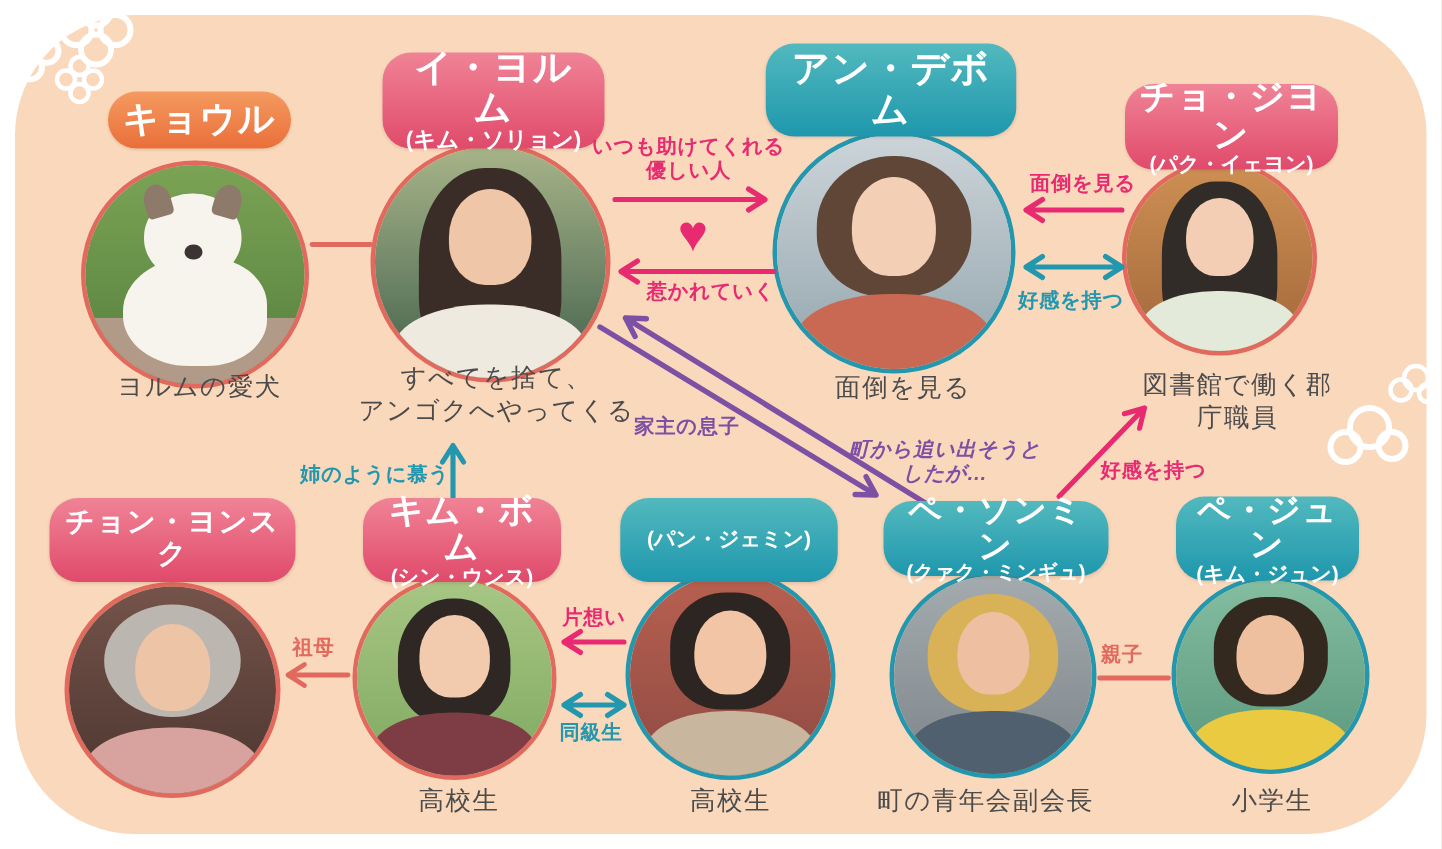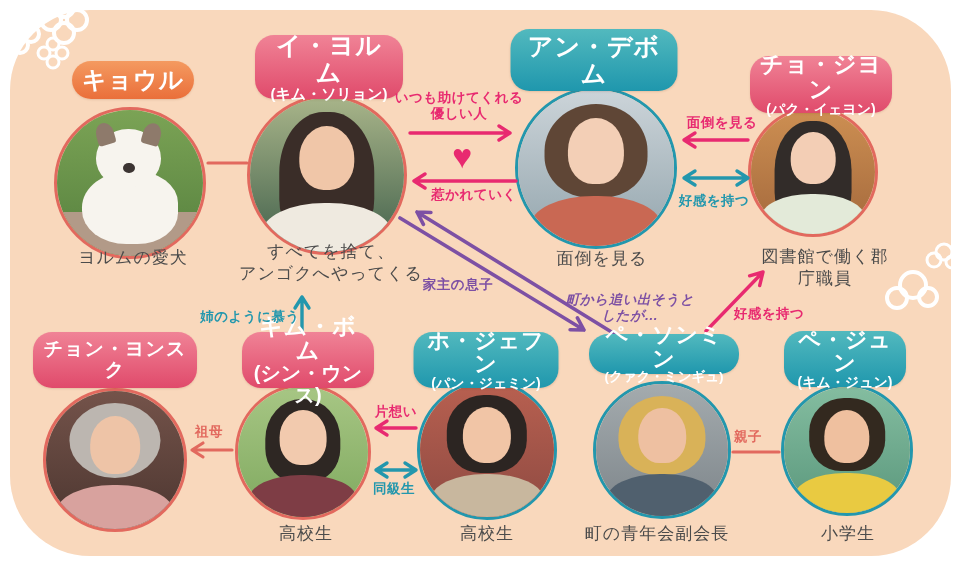--- a/index.html
+++ b/index.html
@@ -231,29 +231,28 @@
   <div class="nm" style="font-size:23px;">チョ・ジヨン</div>
   <div class="ac" style="font-size:14px;">(パク・イェヨン)</div>
 </div>
 
 <div class="badge badge-pink" style="left:115px;top:332px;width:164px;height:56px;">
   <div class="nm" style="font-size:19px;">チョン・ヨンスク</div>
 </div>
 
 <div class="badge badge-pink" style="left:308px;top:332px;width:132px;height:56px;">
   <div class="nm" style="font-size:23px;">キム・ボム</div>
-  <div class="ac" style="font-size:20px;text-align:center;">(シン・ウンス)</div>
+  <div class="ac" style="font-size:14px;text-align:center;">(シン・ウンス)</div>
 </div>
 
 <div class="badge badge-teal" style="left:486px;top:332px;width:145px;height:56px;">
-  <div class="nm" style="font-size:22px;">ホ・ジェフン</div>
   <div class="ac" style="font-size:14px;">(パン・ジェミン)</div>
 </div>
 
-<div class="badge badge-teal" style="left:664px;top:334px;width:150px;height:40px;">
+<div class="badge badge-teal" style="left:664px;top:334px;width:150px;height:50px;">
   <div class="nm" style="font-size:22px;">ペ・ソンミン</div>
   <div class="ac" style="font-size:13.5px;">(クァク・ミンギュ)</div>
 </div>
 
 <div class="badge badge-teal" style="left:845px;top:331px;width:122px;height:56px;">
   <div class="nm" style="font-size:22px;">ペ・ジュン</div>
   <div class="ac" style="font-size:14px;">(キム・ジュン)</div>
 </div>
 
 <div class="caption" style="left:133px;top:247px;">ヨルムの愛犬</div>

